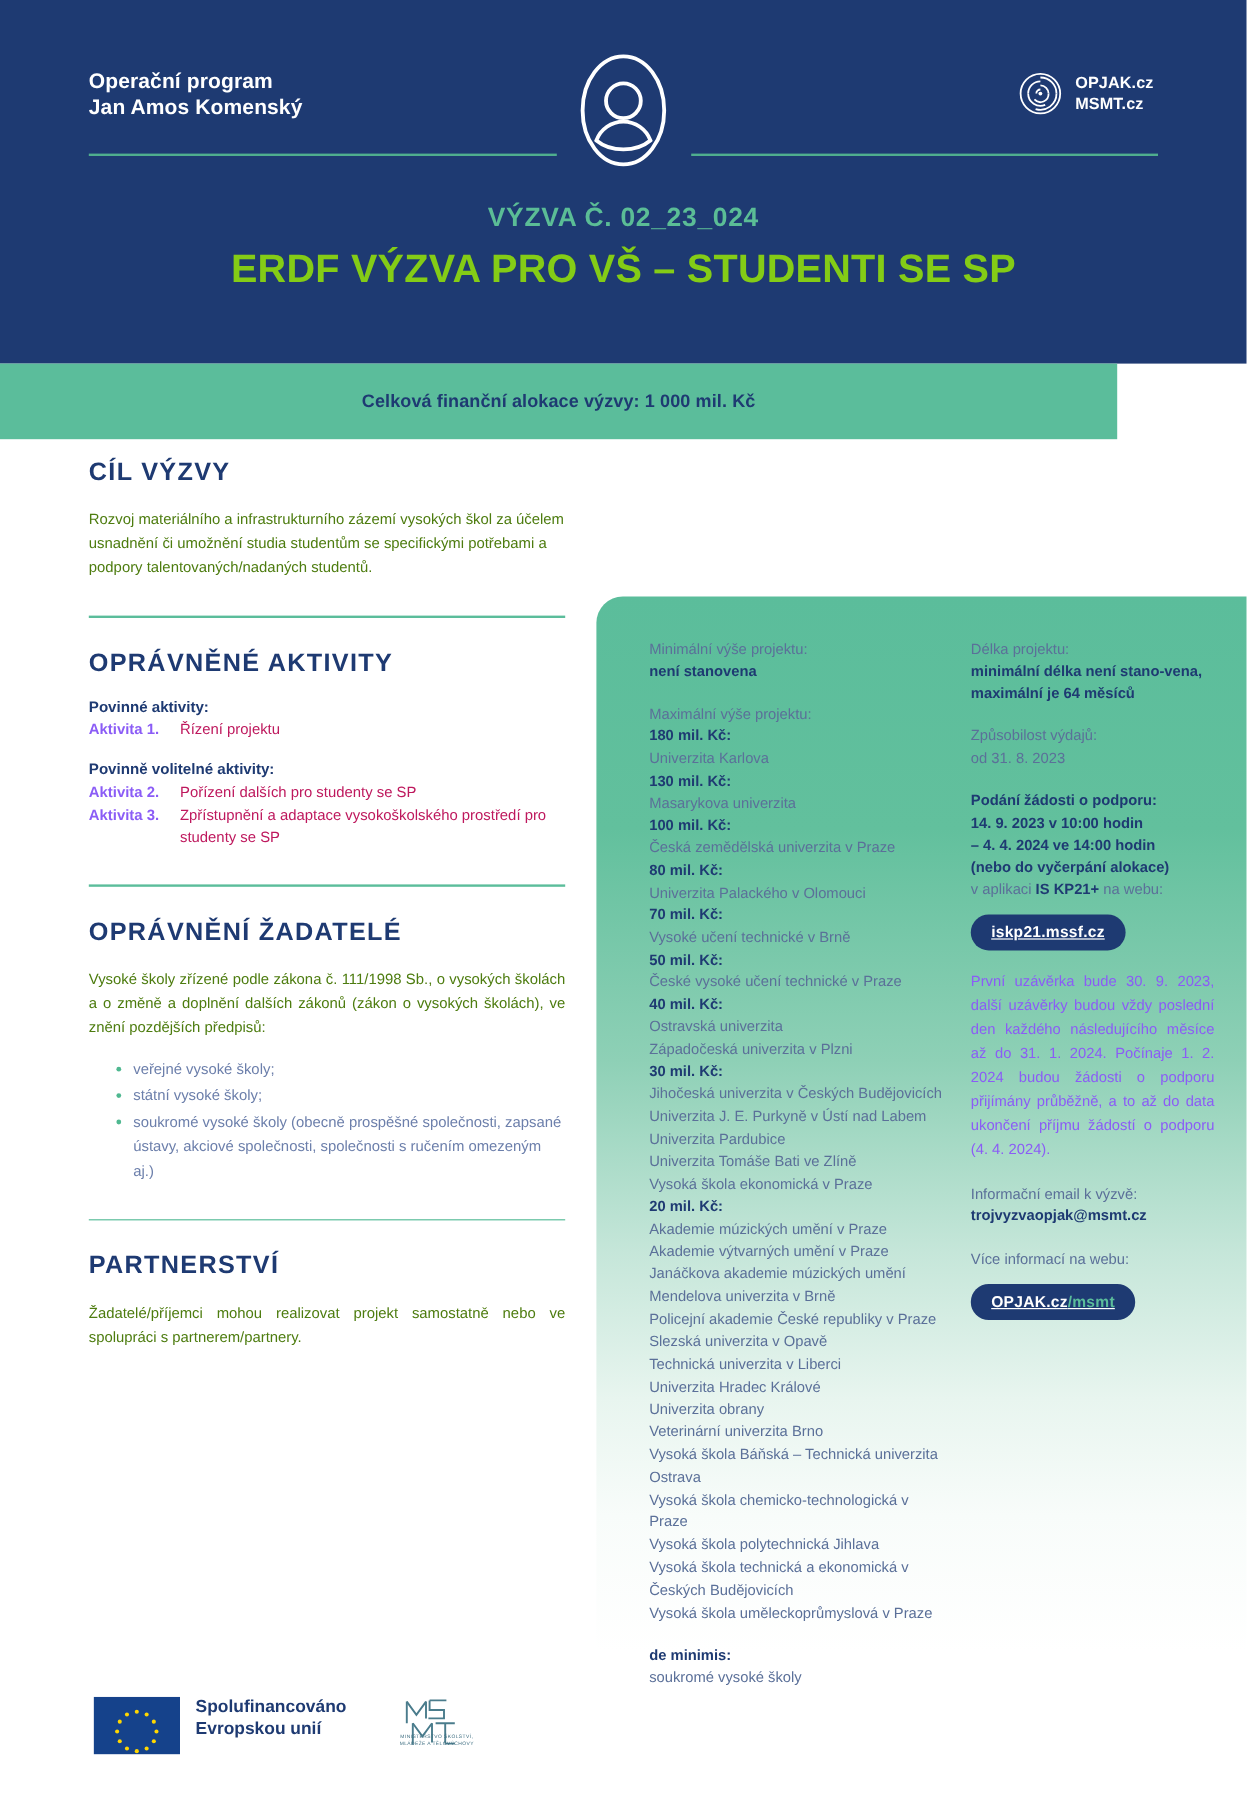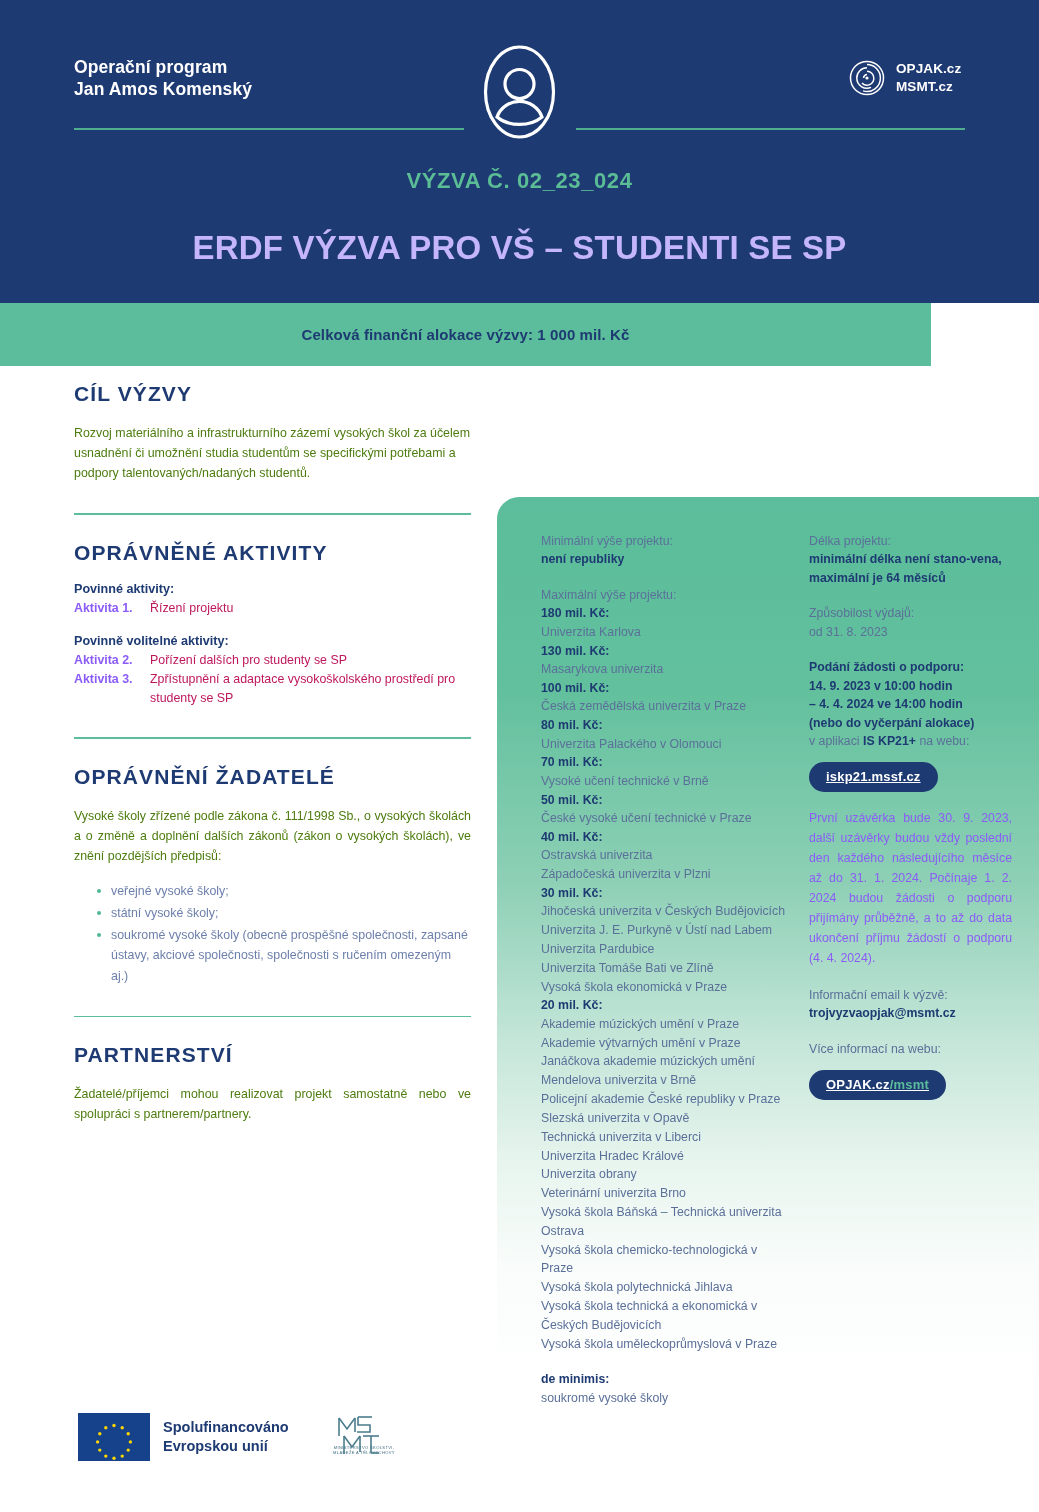--- a/index.html
+++ b/index.html
@@ -89,25 +89,24 @@
     color: #5bbd96;
     font-size: 22px;
     font-weight: bold;
     letter-spacing: 0.6px;
   }
   .calltitle {
     position: absolute;
     top: 205px;
     left: 0; right: 0;
     text-align: center;
-    color: #c4b5fd;
+    color: #84cc16;
     font-size: 33px;
     font-weight: bold;
     letter-spacing: 0.2px;
-    margin-top: 24px;
   }
 
   
   .allocbar {
     position: absolute;
     top: 303px; left: 0;
     width: 931px;
     height: 63px;
     background: #5bbd9b;
     display: flex;
@@ -267,21 +266,21 @@
 
   
   .footer {
     position: absolute;
     left: 78px;
     top: 1412px;
     display: flex;
     align-items: center;
     gap: 25px;
   }
-  .eu-logo { display: flex; align-items: center; gap: 13px; }
+  .eu-logo { display: flex; gap: 13px; }
   .eu-flag { width: 72px; height: 48px; flex: none; }
   .eu-text {
     color: #1e3a72;
     font-size: 14.5px;
     font-weight: bold;
     line-height: 1.3;
   }
   .msmt-logo { width: 100px; }
 </style>
 </head>
@@ -383,21 +382,21 @@
     <div class="divider"></div>
 
     <section>
       <h2 class="sect">PARTNERSTVÍ</h2>
       <p class="body-txt justify">Žadatelé/příjemci mohou realizovat projekt samostatně nebo ve spolupráci s partnerem/partnery.</p>
     </section>
   </div>
 
   <div class="mid-col">
     <div class="g-label">Minimální výše projektu:</div>
-    <div class="g-strong">není republiky</div>
+    <div class="g-strong">není stanovena</div>
     <div class="sp"></div>
     <div class="g-label">Maximální výše projektu:</div>
     <div id="tiers">
         <div class="g-strong">180 mil. Kč:</div>
         <div class="g-item">Univerzita Karlova</div>
         <div class="g-strong">130 mil. Kč:</div>
         <div class="g-item">Masarykova univerzita</div>
         <div class="g-strong">100 mil. Kč:</div>
         <div class="g-item">Česká zemědělská univerzita v Praze</div>
         <div class="g-strong">80 mil. Kč:</div>

